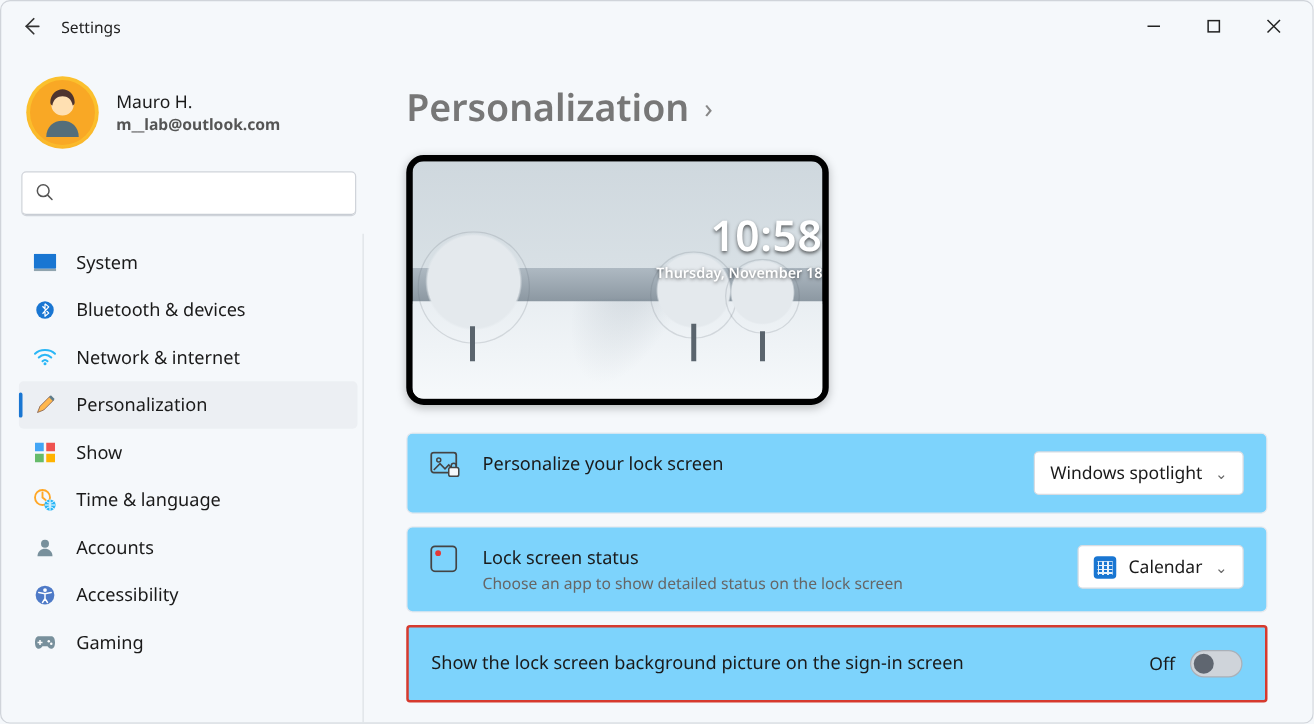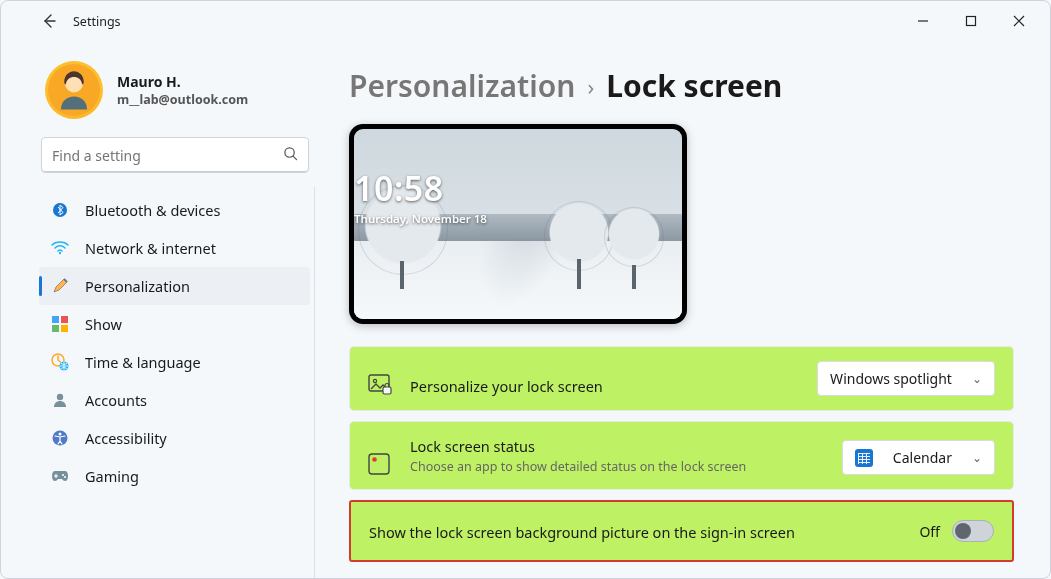--- a/index.html
+++ b/index.html
@@ -1,28 +1,28 @@
 <!DOCTYPE html>
 <html><head>
 <meta charset="utf-8">
 <style>
   * { box-sizing: border-box; margin: 0; padding: 0; font-family: "Segoe UI", system-ui, sans-serif; }
   body { background: #f5f8fb; width: 1051px; height: 579px; overflow: hidden; color: #1a1a1a; }
-  .window { display: flex; flex-direction: column; height: 100%; border: 1px solid #d0d4da; border-radius: 8px; background: #f5f8fb; padding-left: 24px; }
+  .window { display: flex; flex-direction: column; height: 100%; border: 1px solid #d0d4da; border-radius: 8px; background: #f5f8fb; }
   .titlebar { display: flex; align-items: center; height: 40px; padding: 0 8px; }
   .titlebar .back { width: 32px; height: 32px; display:flex; align-items:center; justify-content:center; color:#333; cursor:pointer; }
   .titlebar .app-title { font-size: 12.5px; color:#222; margin-left: 8px; }
   .titlebar .win-controls { margin-left: auto; display:flex; gap:2px; }
   .win-btn { width: 46px; height: 32px; display:flex; align-items:center; justify-content:center; color:#333; }
   .content { display:flex; flex:1; overflow:hidden; }
   .sidebar { width: 300px; padding: 12px 14px 0 14px; display:flex; flex-direction:column; }
   .user-block { display:flex; align-items:center; gap:14px; padding: 8px 6px 18px 6px; }
   .avatar { width:58px; height:58px; border-radius:50%; background: radial-gradient(circle at 50% 40%, #fbc02d 0 60%, #f9a825 100%); display:flex; align-items:center; justify-content:center; overflow:hidden; }
   .avatar svg { width: 52px; height:52px; }
-  .user-name { font-weight:700; font-size:14px; }
+  .user-name { font-weight:400; font-size:14px; }
   .user-email { font-size:12.5px; color:#555;font-weight:bold; }
   .search-box { display:flex; align-items:center; height:36px; border:1px solid #d0d4da; background:#fff; border-radius:4px; padding:0 10px; margin: 0 2px 14px 2px; box-shadow: inset 0 -1px 0 #c8cdd4; }
   .search-box input { flex:1; border:none; outline:none; font-size:14px; background:transparent; }
   .search-box .icon { color:#555; }
   .nav { flex:1; overflow:hidden; border-right:1px solid #dde1e6; padding-right:4px; margin-right:-4px; padding-top:4px; }
   .nav-item { display:flex; align-items:center; gap:16px; height:38px; padding:0 12px; border-radius:4px; font-size:14.5px; cursor:pointer; position:relative; }
   .nav-item.active { background:#eceff3; }
   .nav-item.active::before { content:""; position:absolute; left:0; top:9px; bottom:9px; width:3px; background:#1976d2; border-radius:3px; }
   .nav-icon { width:18px; height:18px; display:flex; align-items:center; justify-content:center; }
   .main { flex:1; padding: 24px 36px 0 24px; overflow:auto; }
@@ -35,30 +35,30 @@
   .preview .tree { position:absolute; bottom:48px; width:70px; height:70px; border-radius:50%; background: radial-gradient(circle at 50% 45%, #e4e9ed 0 55%, rgba(0,0,0,0) 58%); box-shadow: 0 0 0 1px rgba(100,110,120,.2) inset; }
   .preview .t1 { left: 4px; bottom:44px; width:90px; height:90px; }
   .preview .t2 { left: 190px; }
   .preview .t3 { left: 250px; bottom:52px; width:60px; height:60px; }
   .preview .trunk { position:absolute; bottom:30px; width:4px; height:30px; background:#5a646d; }
   .preview .tr1 { left:46px; height:28px; }
   .preview .tr2 { left:223px; }
   .preview .tr3 { left:278px; height:24px; }
   .preview .field { position:absolute; left:0; right:0; bottom:0; height:78px; background: linear-gradient(#e9eef2, #f6f9fb); }
   .preview .path { position:absolute; left:100px; bottom:0; width:120px; height:80px; background: radial-gradient(ellipse 80px 180px at 60px -40px, rgba(120,135,148,.25), rgba(0,0,0,0) 60%); transform: skewX(-18deg); }
-  .preview .overlay { position:absolute; top:36px; left:0; right:0; text-align:left; color:#fff; text-shadow: 0 1px 3px rgba(0,0,0,.6); }
+  .preview .overlay { position:absolute; top:36px; left:0; right:0; text-align:right; color:#fff; text-shadow: 0 1px 3px rgba(0,0,0,.6); }
   .preview .time { font-size:34px; font-weight:600; letter-spacing:.5px; }
   .preview .date { font-size:11.5px; font-weight:600; }
-  .card { background:#bef264; border:1px solid #e6e9ee; border-radius:5px; padding: 14px 18px; display:flex; align-items:flex-end; gap:20px; margin-bottom:10px; }
+  .card { background:#7dd3fc; border:1px solid #e6e9ee; border-radius:5px; padding: 14px 18px; display:flex; align-items:flex-start; gap:20px; margin-bottom:10px; }
   .card.highlight { border:2px solid #d63a2e; border-radius:3px; padding:18px 18px;gap:32px; }
   .card .card-icon { width:22px; height:22px; color:#444; flex-shrink:0; }
   .card .card-texts { flex:1; }
   .card .card-title { font-size:14.5px; }
   .card .card-sub { font-size:12.5px; color:#666; margin-top:2px; }
-  .dropdown { display:flex; align-items:center; gap:20px; border:1px solid #d8dce2; background:#fff; border-radius:4px; padding:7px 12px; font-size:14px; cursor:pointer; min-width:150px; }
+  .dropdown { display:flex; align-items:center; gap:10px; border:1px solid #d8dce2; background:#fff; border-radius:4px; padding:7px 12px; font-size:14px; cursor:pointer; min-width:150px; }
   .dropdown .chev { margin-left:auto; color:#666; font-size:12px; }
   .cal-icon { width:18px; height:18px; background:#1976d2; border-radius:3px; display:inline-flex; align-items:center; justify-content:center; position:relative; }
   .cal-icon::before { content:""; position:absolute; top:4px; left:3px; right:3px; bottom:3px; background: repeating-linear-gradient(#fff 0 1px, transparent 1px 3px), repeating-linear-gradient(90deg,#fff 0 1px, transparent 1px 4px); opacity:.9; }
   .toggle-row { display:flex; align-items:center; gap:12px; margin-left:auto; }
   .toggle-label { font-size:14px; }
   .toggle { width:42px; height:22px; border-radius:12px; background:#cfd4da; border:1px solid #aab0b8; position:relative; cursor:pointer; }
   .toggle::after { content:""; position:absolute; left:2px; top:2px; width:16px; height:16px; background:#5f6670; border-radius:50%; }
 </style>
 </head>
 <body>
@@ -102,28 +102,36 @@
               <path d="M20 22c0-8 6-13 12-13s12 5 12 13c0 2-1 3-2 3-1-6-5-9-10-9s-9 3-10 9c-1 0-2-1-2-3z" fill="#4e342e"></path>
             </svg>
         </div>
         <div>
           <div class="user-name">Mauro H.</div>
           <div class="user-email">m__lab@outlook.com</div>
         </div>
       </div>
 
       <div class="search-box">
-        <input type="text" placeholder="Find a setting" style="">
         <span class="icon"><svg width="15" height="15" viewBox="0 0 16 16">
               <circle cx="7" cy="7" r="5" stroke="#555" stroke-width="1.3" fill="none"></circle>
               <path d="M11 11l3.5 3.5" stroke="#555" stroke-width="1.3" stroke-linecap="round"></path>
             </svg></span>
       </div>
 
       <nav class="nav">
+        <div class="nav-item">
+          <span class="nav-icon">
+              <svg width="18" height="14" viewBox="0 0 18 14">
+                <rect x="0" y="0" width="18" height="12" rx="1" fill="#1976d2"></rect>
+                <rect x="0" y="12" width="18" height="2" fill="#90a4ae"></rect>
+              </svg>
+            </span>
+          <span>System</span>
+        </div>
         <div class="nav-item">
           <span class="nav-icon">
               <svg width="16" height="16" viewBox="0 0 16 16">
                 <circle cx="8" cy="8" r="7" fill="#1976d2"></circle>
                 <path d="M8 3v10l3-2.5L6 5m0 6 5-5.5L8 3" stroke="#fff" stroke-width="1" fill="none" stroke-linejoin="round"></path>
               </svg>
             </span>
           <span>Bluetooth &amp; devices</span>
         </div>
         <div class="nav-item">
@@ -196,21 +204,20 @@
             </span>
           <span>Gaming</span>
         </div>
       </nav>
     </aside>
 
     <main class="main">
       <div class="breadcrumb">
         <span class="parent">Personalization</span>
         <span class="chev">›</span>
-        <span class="current">Lock screen</span>
       </div>
 
       <div class="preview">
         <div class="sky"></div>
         <div class="field"></div>
         <div class="path"></div>
         <div class="tree t1"></div>
           <div class="trunk tr1"></div>
         <div class="tree t2"></div>
           <div class="trunk tr2"></div>

